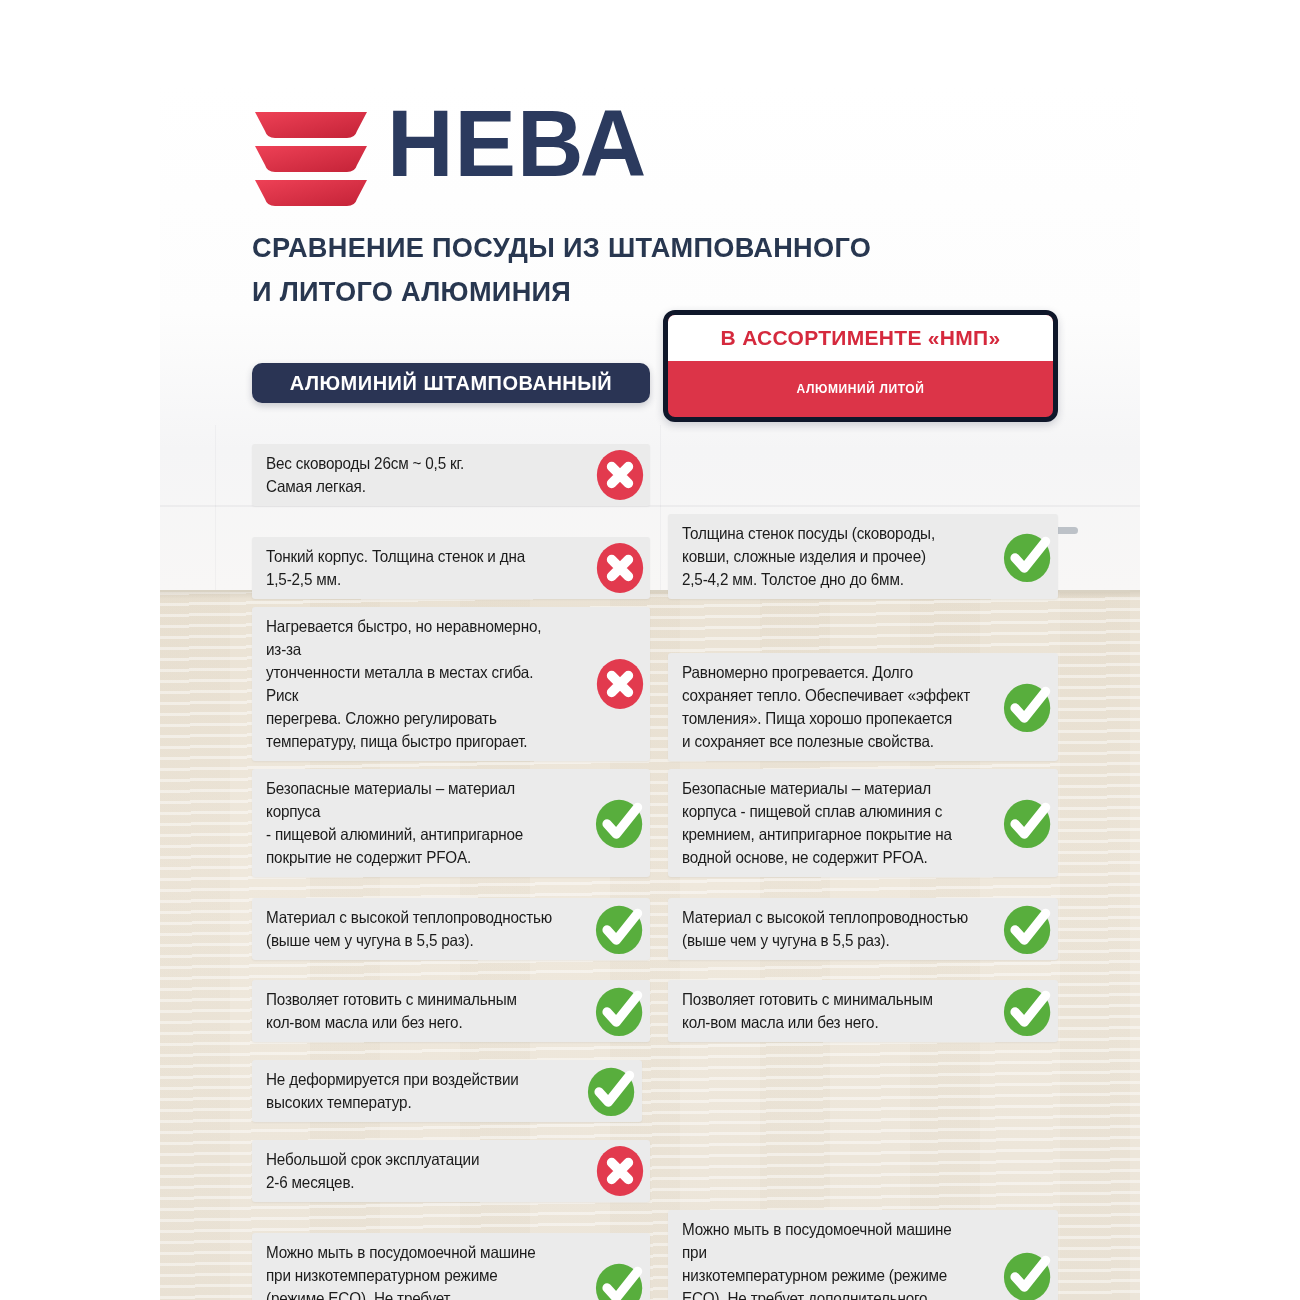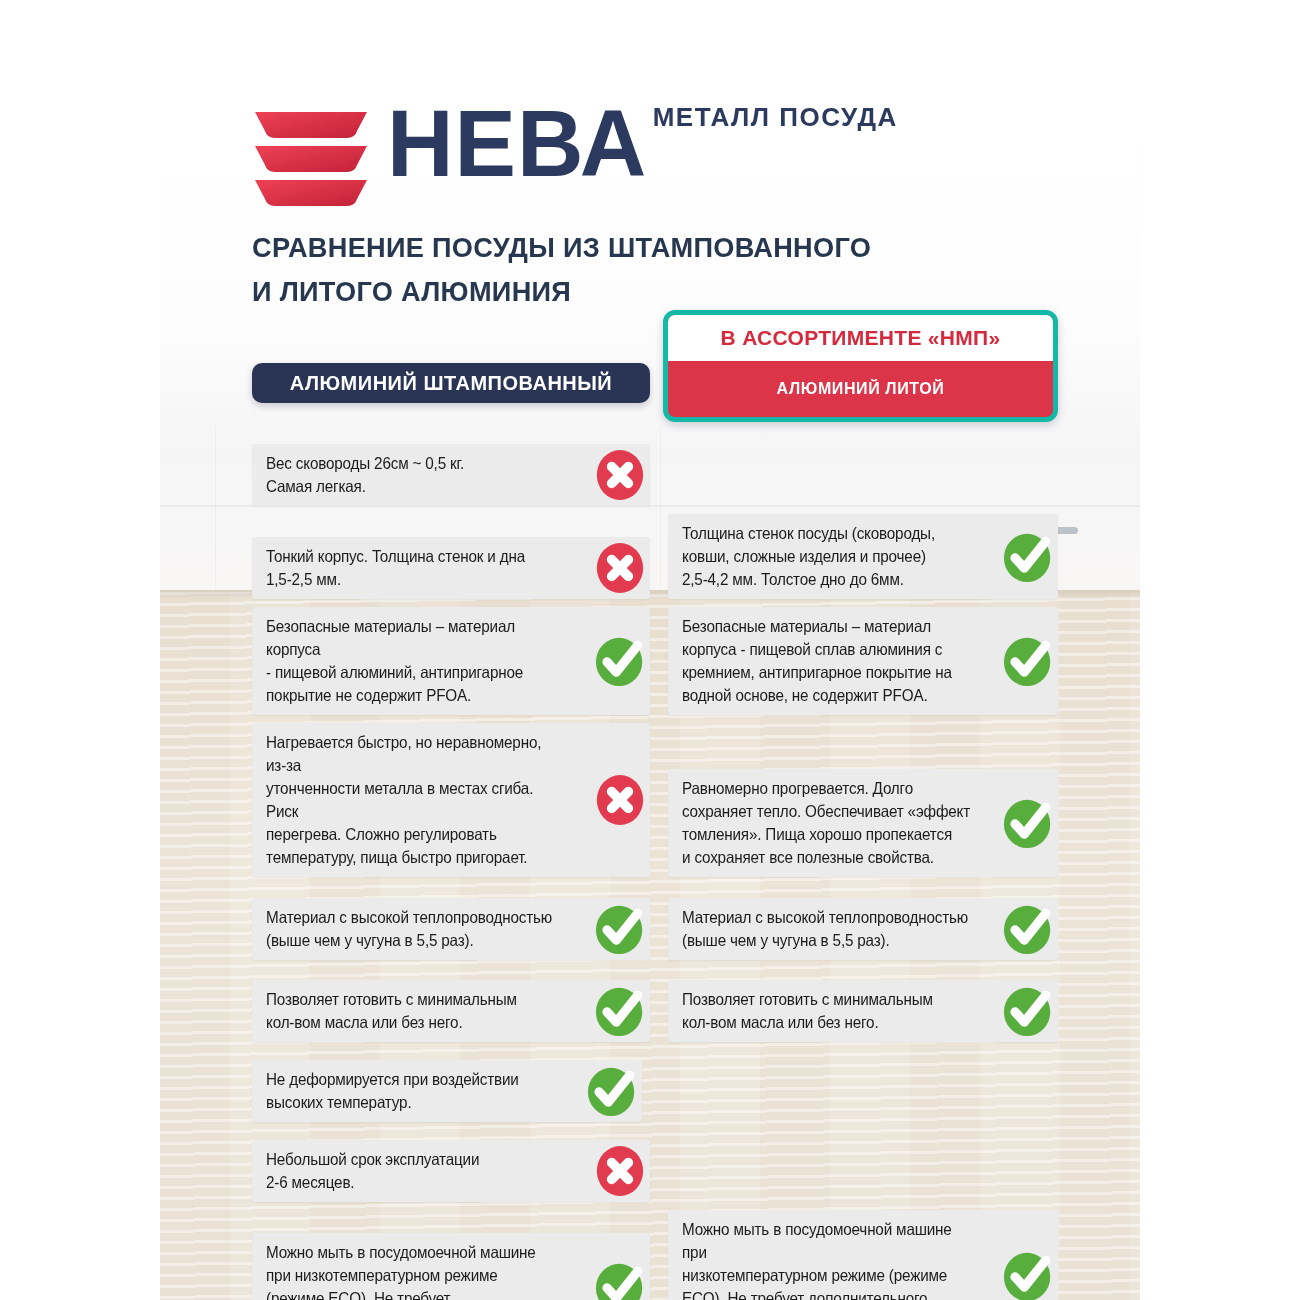--- a/index.html
+++ b/index.html
@@ -43,29 +43,29 @@
   }
   
   .hdr-left{
     position:absolute;left:252px;top:363px;width:398px;height:40px;box-sizing:border-box;
     background:#2a3454;border-radius:10px;color:#fff;font-weight:bold;font-size:20px;letter-spacing:.5px;
     display:flex;align-items:center;justify-content:center;
     box-shadow:0 3px 7px rgba(30,35,60,.22);
   }
   .hdr-right{
     position:absolute;left:663px;top:310px;width:395px;height:112px;box-sizing:border-box;
-    border:5px solid #14b8a6;border-radius:12px;overflow:hidden;background:#dc3448;
+    border:5px solid #0f172a;border-radius:12px;overflow:hidden;background:#dc3448;
     display:flex;flex-direction:column;box-shadow:0 3px 9px rgba(30,35,60,.20);
   }
   .hdr-badge{
     flex:0 0 46px;background:#ffffff;color:#d5293d;font-weight:bold;font-size:21px;letter-spacing:.3px;
     display:flex;align-items:center;justify-content:center;
   }
   .hdr-red-label{
-    flex:1;color:#ffffff;font-weight:bold;font-size:16px;letter-spacing:.6px;
+    flex:1;color:#ffffff;font-weight:bold;font-size:12px;letter-spacing:.6px;
     display:flex;align-items:center;justify-content:center;
   }
   
   .rows{position:absolute;left:252px;top:430px;width:806px;}
   .row{display:flex;gap:18px;margin-bottom:8px;align-items:flex-end;}
   .cell{
     position:relative;background:#ebebeb;border-radius:3px;box-sizing:border-box;
     display:flex;align-items:center;padding:8px 62px 8px 14px;
     box-shadow:0 1px 2px rgba(0,0,0,.05);
   }
@@ -105,21 +105,20 @@
           <stop offset="0" stop-color="#ee4156"></stop>
           <stop offset="1" stop-color="#c32237"></stop>
         </linearGradient>
       </defs>
       <path fill="url(#panG)" d="M3 0 L115 0 L105 19 Q103 26 95 26 L23 26 Q15 26 13 19 Z"></path>
       <path fill="url(#panG)" d="M3 34 L115 34 L105 53 Q103 60 95 60 L23 60 Q15 60 13 53 Z"></path>
       <path fill="url(#panG)" d="M3 68 L115 68 L105 87 Q103 94 95 94 L23 94 Q15 94 13 87 Z"></path>
     </svg>
     <div class="logo-text">
       <div class="brand">НЕВА</div>
-      <div class="brand-sub">МЕТАЛЛ ПОСУДА</div>
     </div>
   </header>
 
   <h1 class="title">
     <span>СРАВНЕНИЕ ПОСУДЫ ИЗ ШТАМПОВАННОГО</span><br>
     <span>И ЛИТОГО АЛЮМИНИЯ</span>
   </h1>
 
   <div class="hdr-left">АЛЮМИНИЙ ШТАМПОВАННЫЙ</div>
   <div class="hdr-right">
@@ -156,20 +155,46 @@
 ковши, сложные изделия и прочее)
 2,5-4,2 мм. Толстое дно до 6мм.</p>
           <span class="verdict-icon">
             <svg viewBox="0 0 54 56">
               <ellipse cx="26" cy="29" rx="25" ry="26" fill="#58ae3d"></ellipse>
               <path d="M13 29 L23 40 L46 11" fill="none" stroke="#ffffff" stroke-width="10" stroke-linecap="round" stroke-linejoin="round"></path>
             </svg>
           </span>
         </div>
       </div>
+      <div class="row" style="min-height: 96px;">
+        <div class="cell cell-left">
+          <p>Нагревается быстро, но неравномерно, из-за
+утонченности металла в местах сгиба. Риск
+перегрева. Сложно регулировать
+температуру, пища быстро пригорает.</p>
+          <span class="verdict-icon">
+            <svg viewBox="0 0 54 56">
+              <ellipse cx="27" cy="28" rx="25" ry="27" fill="#e23a4e"></ellipse>
+              <path d="M18 19 L36 37 M36 19 L18 37" fill="none" stroke="#ffffff" stroke-width="10.5" stroke-linecap="round"></path>
+            </svg>
+          </span>
+        </div>
+        <div class="cell cell-right">
+          <p>Равномерно прогревается. Долго
+сохраняет тепло. Обеспечивает «эффект
+томления». Пища хорошо пропекается
+и сохраняет все полезные свойства.</p>
+          <span class="verdict-icon">
+            <svg viewBox="0 0 54 56">
+              <ellipse cx="26" cy="29" rx="25" ry="26" fill="#58ae3d"></ellipse>
+              <path d="M13 29 L23 40 L46 11" fill="none" stroke="#ffffff" stroke-width="10" stroke-linecap="round" stroke-linejoin="round"></path>
+            </svg>
+          </span>
+        </div>
+      </div>
       <div class="row" style="min-height: 94px;">
         <div class="cell cell-left">
           <p>Безопасные материалы – материал корпуса
 - пищевой алюминий, антипригарное
 покрытие не содержит PFOA.</p>
           <span class="verdict-icon">
             <svg viewBox="0 0 54 56">
               <ellipse cx="26" cy="29" rx="25" ry="26" fill="#58ae3d"></ellipse>
               <path d="M13 29 L23 40 L46 11" fill="none" stroke="#ffffff" stroke-width="10" stroke-linecap="round" stroke-linejoin="round"></path>
             </svg>
@@ -181,46 +206,20 @@
 кремнием, антипригарное покрытие на
 водной основе, не содержит PFOA.</p>
           <span class="verdict-icon">
             <svg viewBox="0 0 54 56">
               <ellipse cx="26" cy="29" rx="25" ry="26" fill="#58ae3d"></ellipse>
               <path d="M13 29 L23 40 L46 11" fill="none" stroke="#ffffff" stroke-width="10" stroke-linecap="round" stroke-linejoin="round"></path>
             </svg>
           </span>
         </div>
       </div>
-      <div class="row" style="min-height: 96px;">
-        <div class="cell cell-left">
-          <p>Нагревается быстро, но неравномерно, из-за
-утонченности металла в местах сгиба. Риск
-перегрева. Сложно регулировать
-температуру, пища быстро пригорает.</p>
-          <span class="verdict-icon">
-            <svg viewBox="0 0 54 56">
-              <ellipse cx="27" cy="28" rx="25" ry="27" fill="#e23a4e"></ellipse>
-              <path d="M18 19 L36 37 M36 19 L18 37" fill="none" stroke="#ffffff" stroke-width="10.5" stroke-linecap="round"></path>
-            </svg>
-          </span>
-        </div>
-        <div class="cell cell-right">
-          <p>Равномерно прогревается. Долго
-сохраняет тепло. Обеспечивает «эффект
-томления». Пища хорошо пропекается
-и сохраняет все полезные свойства.</p>
-          <span class="verdict-icon">
-            <svg viewBox="0 0 54 56">
-              <ellipse cx="26" cy="29" rx="25" ry="26" fill="#58ae3d"></ellipse>
-              <path d="M13 29 L23 40 L46 11" fill="none" stroke="#ffffff" stroke-width="10" stroke-linecap="round" stroke-linejoin="round"></path>
-            </svg>
-          </span>
-        </div>
-      </div>
       <div class="row" style="min-height: 75px;">
         <div class="cell cell-left">
           <p>Материал с высокой теплопроводностью
 (выше чем у чугуна в 5,5 раз).</p>
           <span class="verdict-icon">
             <svg viewBox="0 0 54 56">
               <ellipse cx="26" cy="29" rx="25" ry="26" fill="#58ae3d"></ellipse>
               <path d="M13 29 L23 40 L46 11" fill="none" stroke="#ffffff" stroke-width="10" stroke-linecap="round" stroke-linejoin="round"></path>
             </svg>
           </span>

